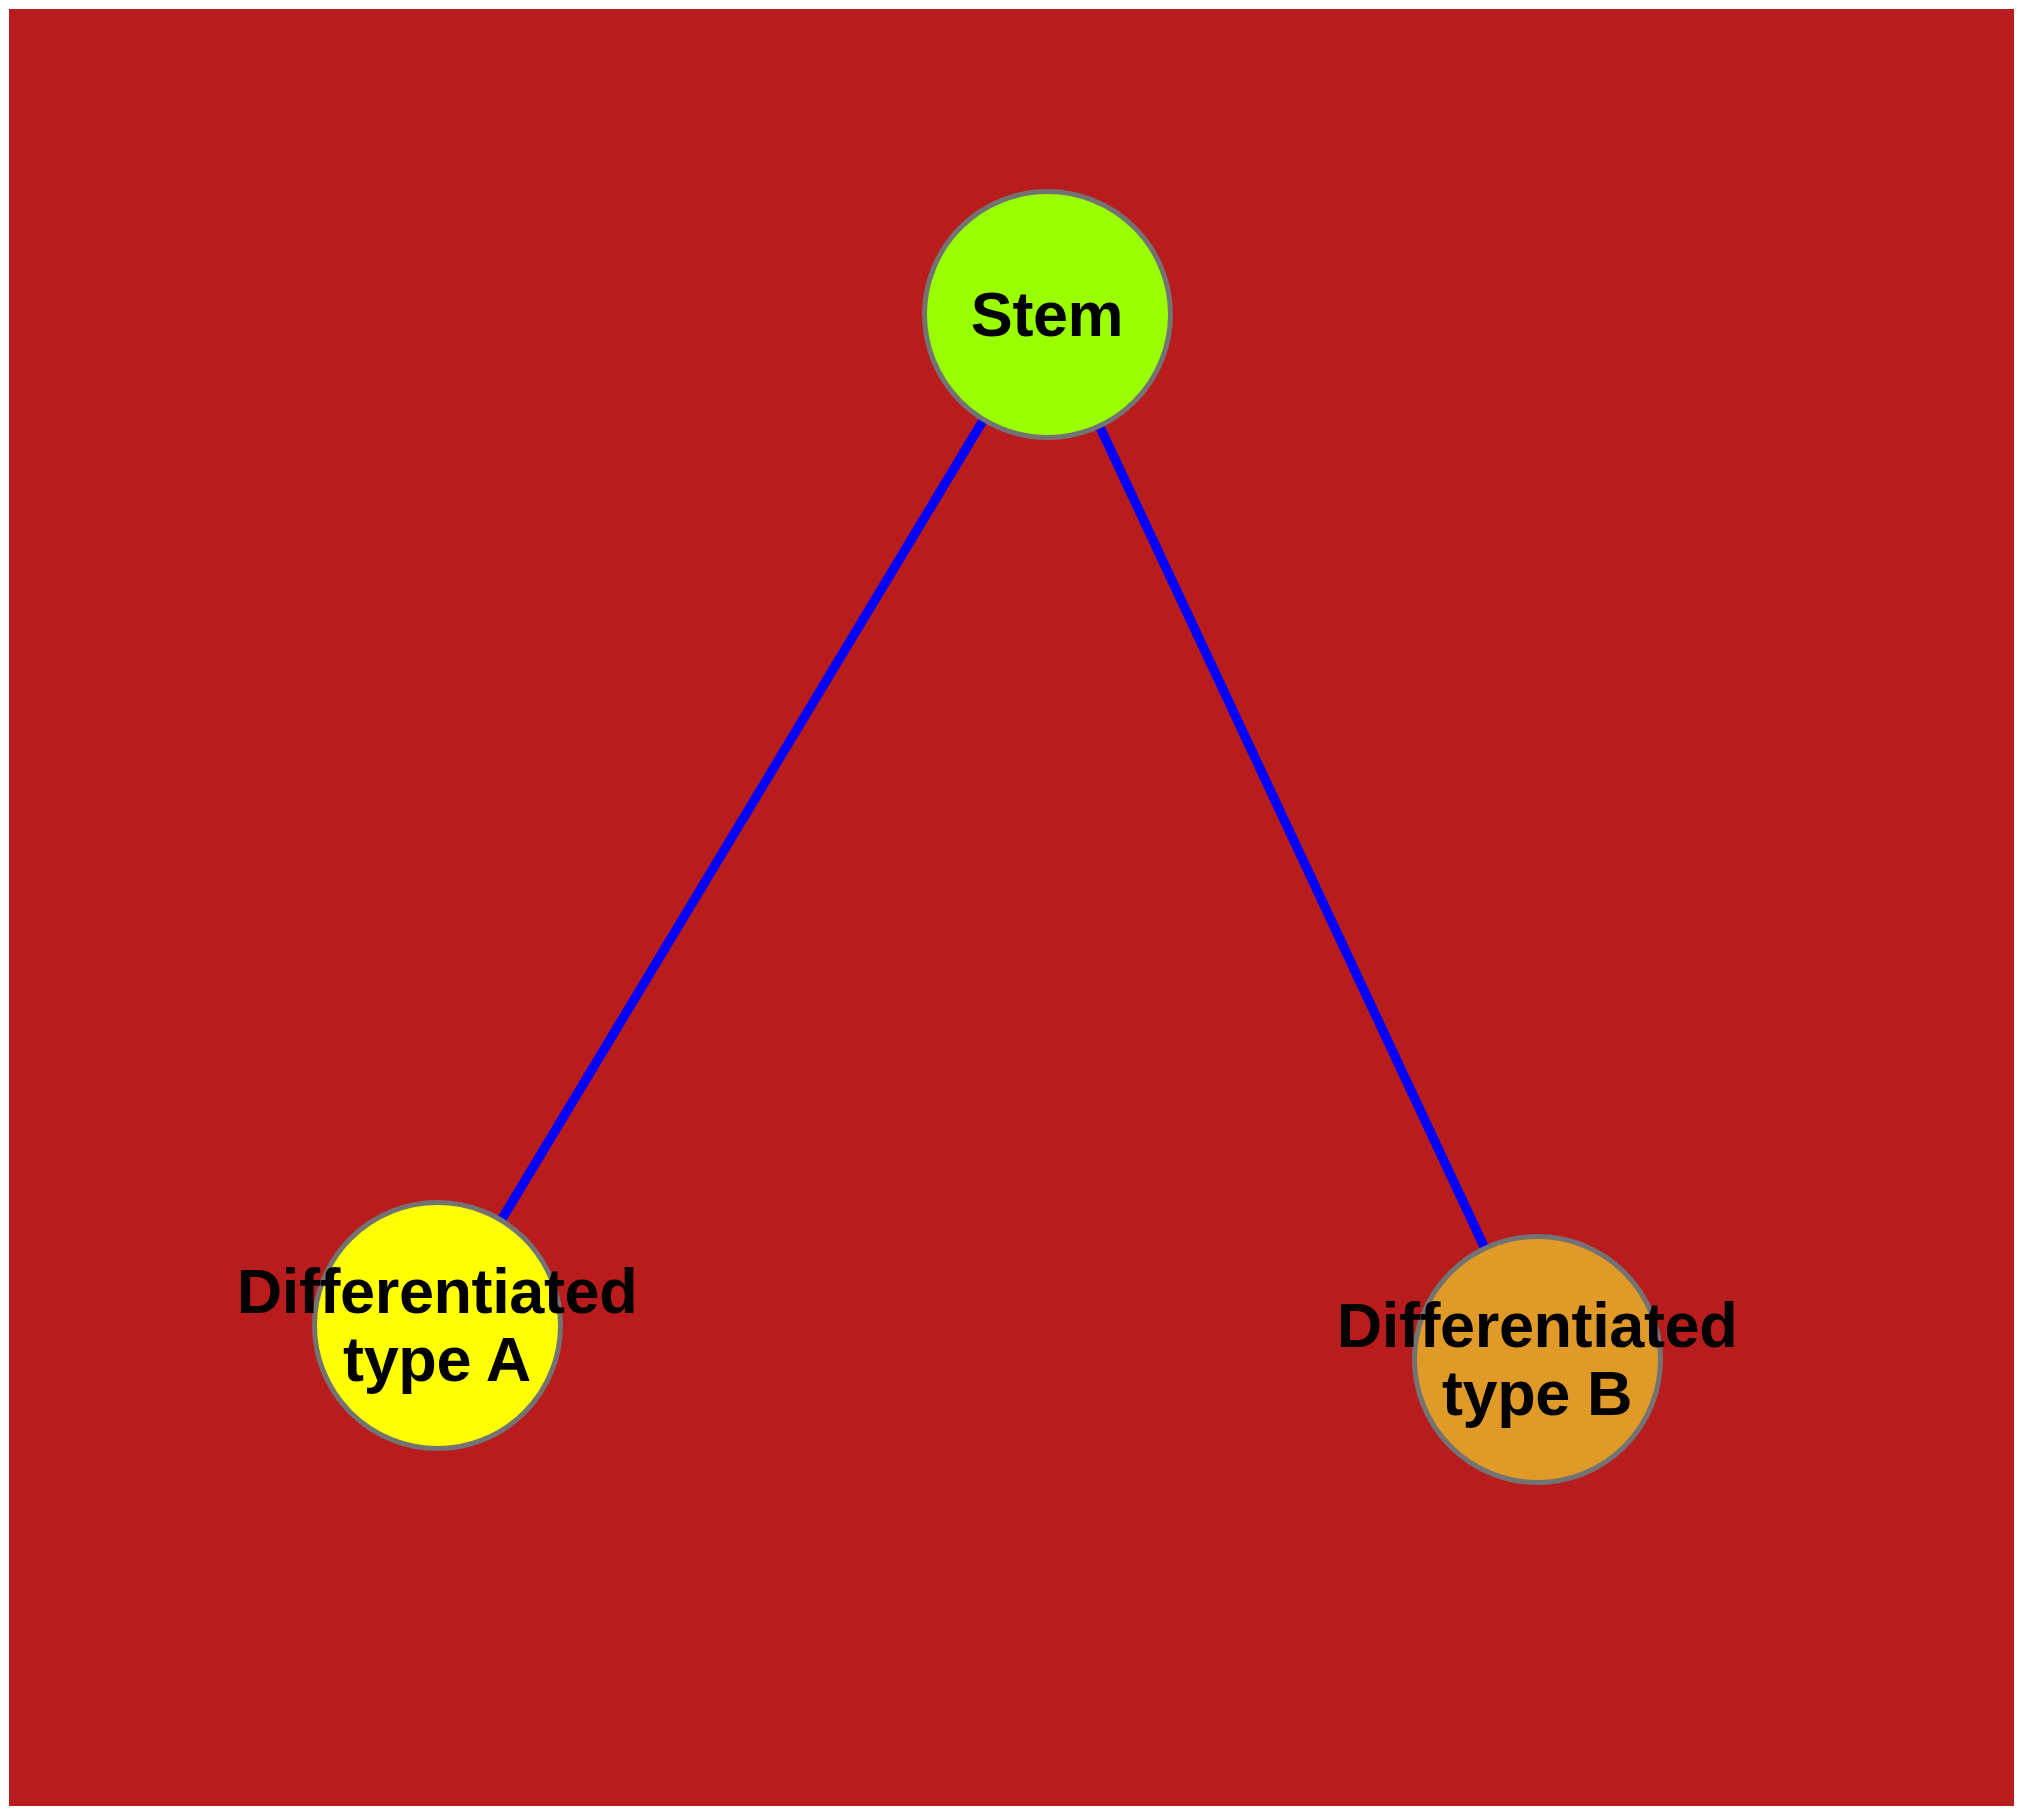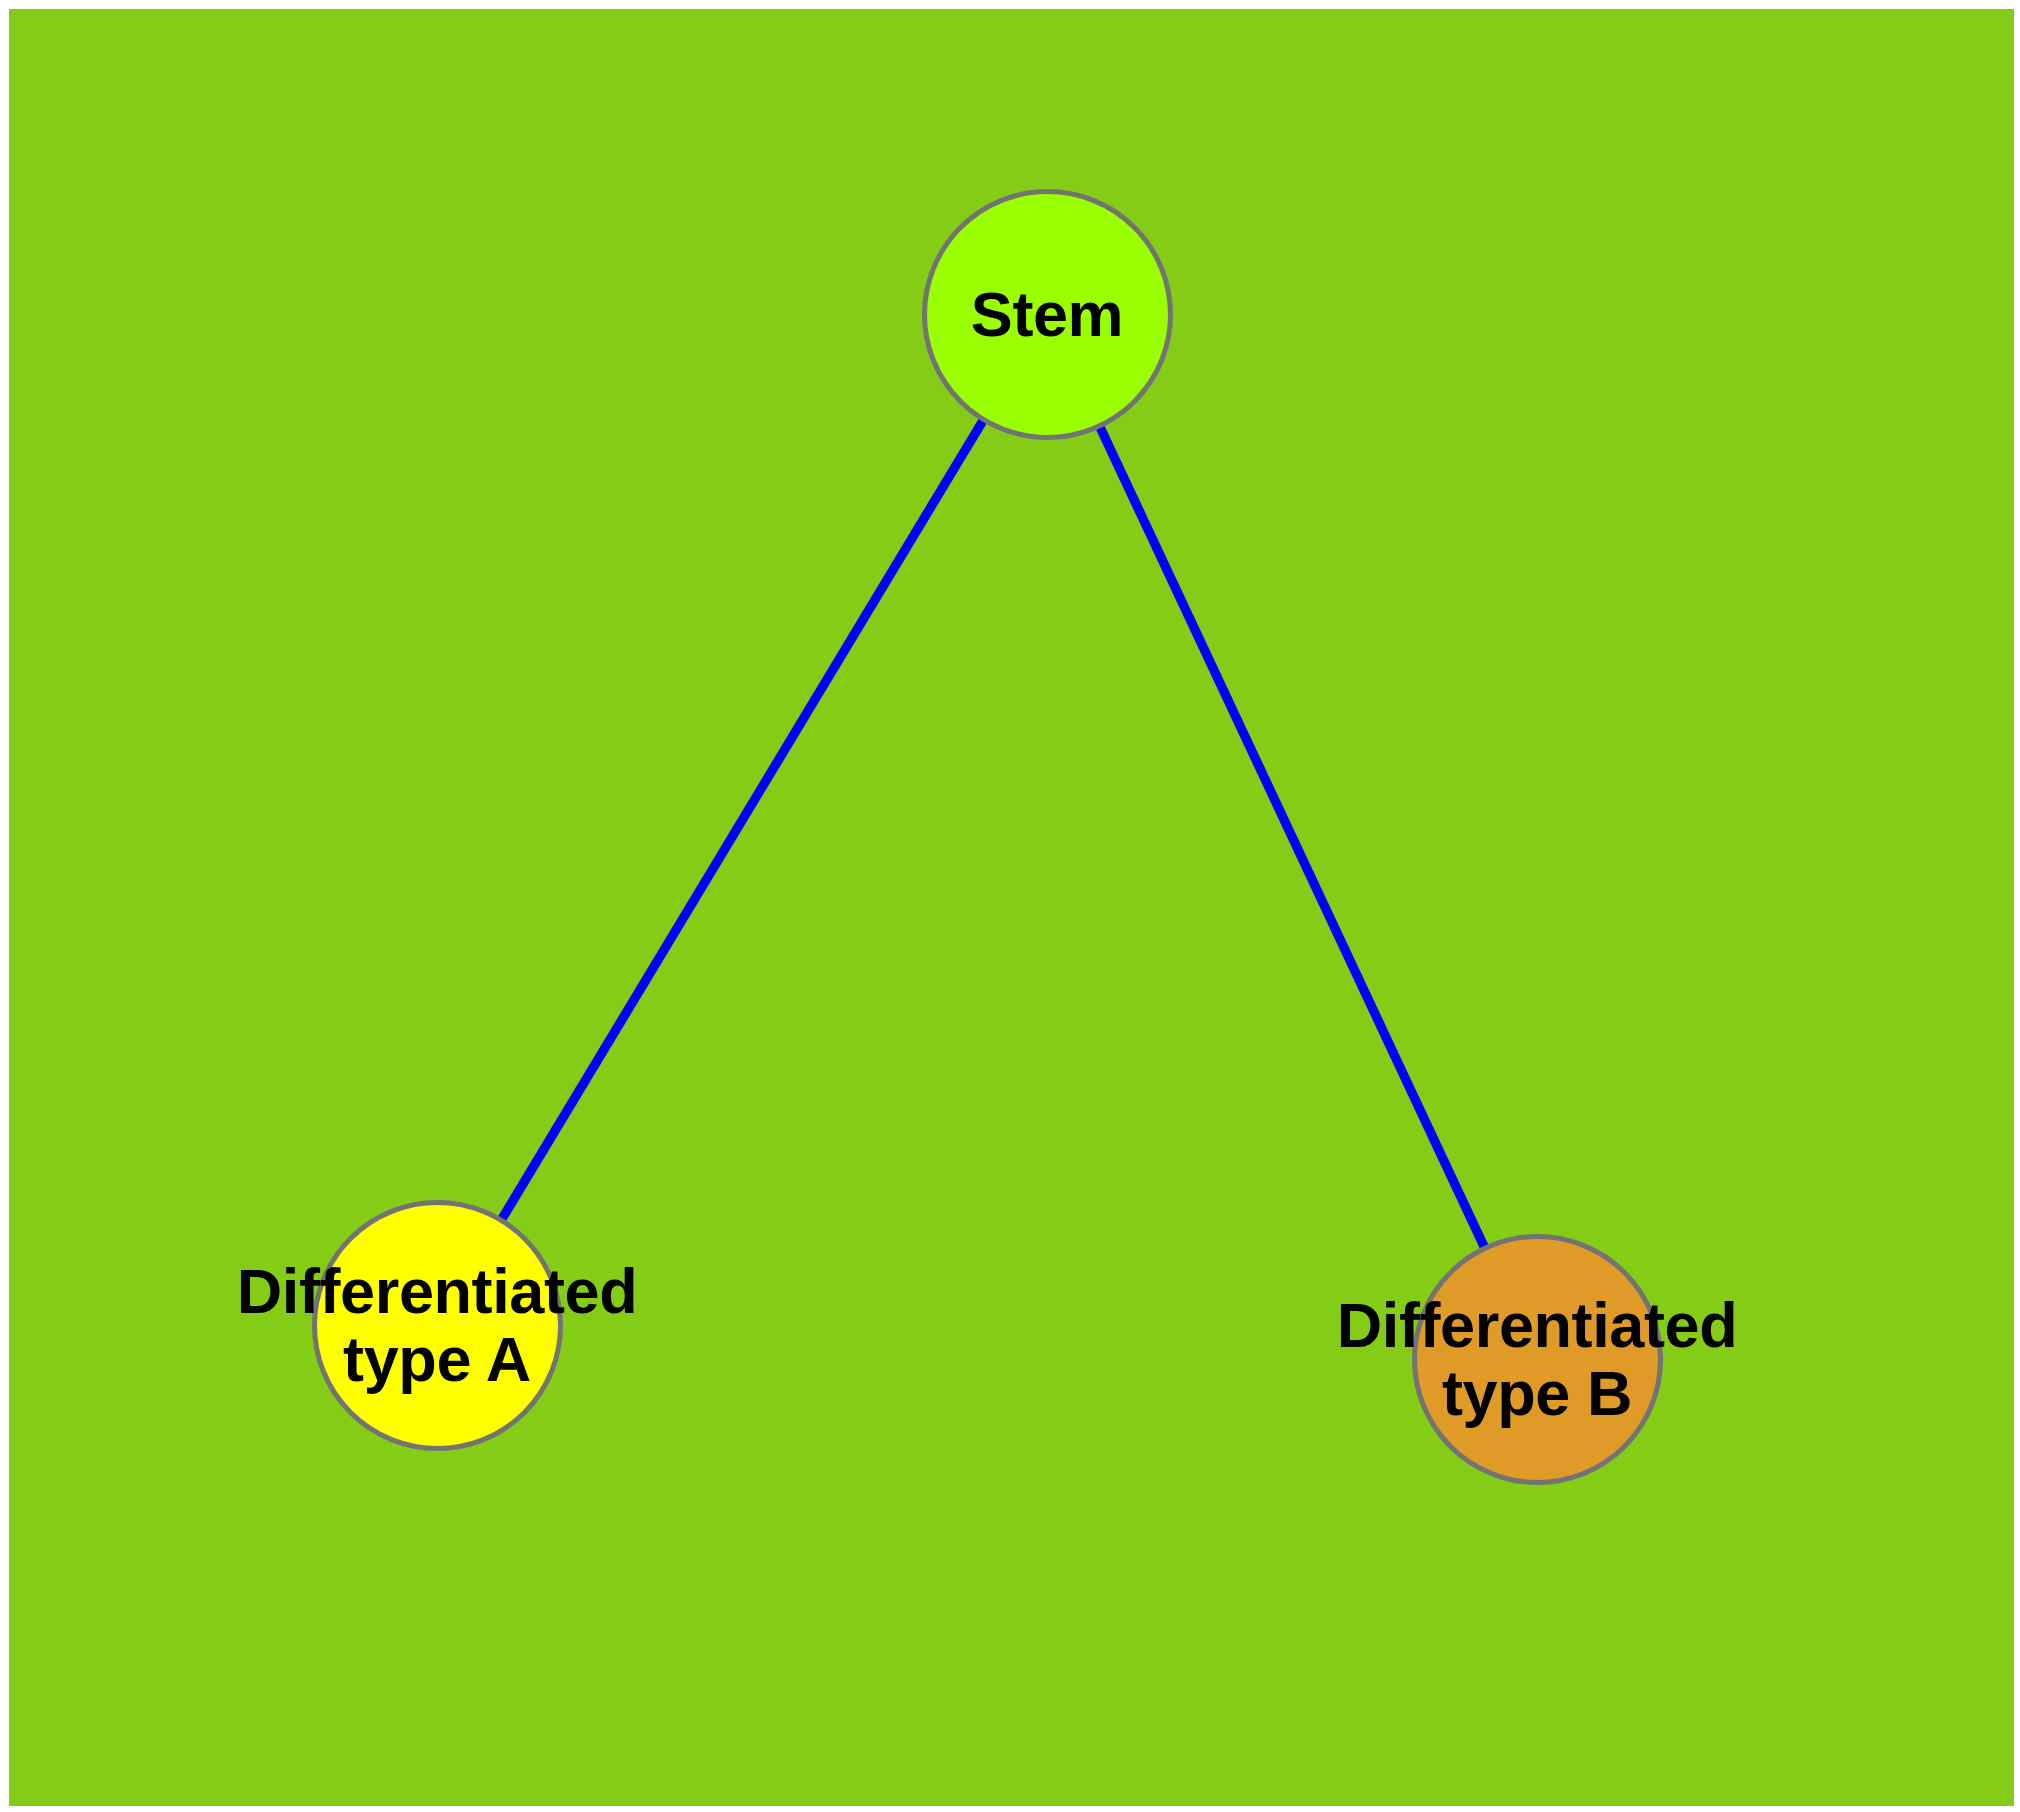--- a/index.html
+++ b/index.html
@@ -20,21 +20,21 @@
     width: 2021px;
     height: 1812px;
     background: #ffffff;
   }
   #graph-plot {
     position: absolute;
     left: 8.5px;
     top: 8.5px;
     width: 2005px;
     height: 1797px;
-    background: #84cc16;
+    background: #b91c1c;
     overflow: visible;
   }
   #edge-layer {
     position: absolute;
     left: 0;
     top: 0;
     width: 2005px;
     height: 1797px;
   }
   .graph-node {

